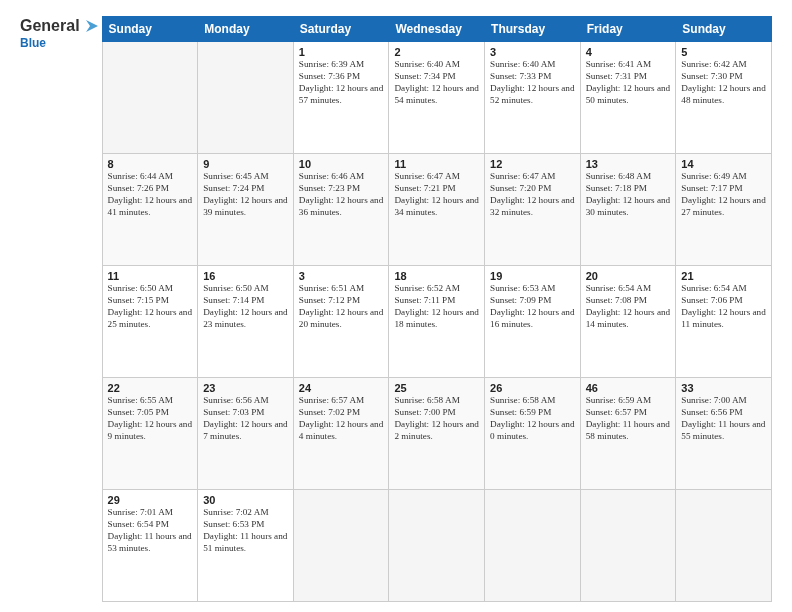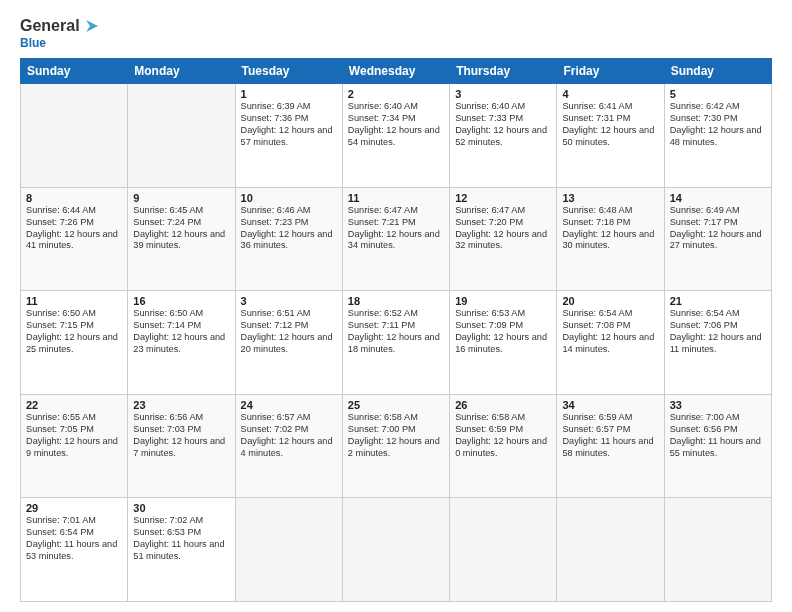--- a/index.html
+++ b/index.html
@@ -8,21 +8,21 @@
       height: 612px;
       font-family: Arial, sans-serif;
       background: #fff;
       overflow: hidden;
     }
     .page {
       width: 792px;
       height: 612px;
       padding: 16px 20px 10px 20px;
       display: flex;
-      flex-direction: column;
+      flex-direction: row;
     }
     .header {
       display: flex;
       align-items: flex-start;
       margin-bottom: 8px;
     }
     .logo {
       display: flex;
       align-items: center;
       margin-right: auto;
@@ -70,20 +70,21 @@
       font-size: 12px;
       font-weight: bold;
       display: block;
       margin-bottom: 2px;
       color: #222;
     }
     .day-info {
       font-size: 9.5px;
       color: #333;
       line-height: 1.35;
+      font-family: Liberation Serif, serif;
     }
     .week-row td {
       background: #fff;
     }
     .week-row:nth-child(even) td {
       background: #f9f9f9;
     }
   </style>
 </head>
 <body>
@@ -105,21 +106,21 @@
       <div class="month-title"></div>
       <div class="location"></div>
     </div>
   </div>
 
   <table class="calendar">
     <thead>
       <tr>
       <th>Sunday</th>
           <th>Monday</th>
-          <th>Tuesday</th>
+          <th>Saturday</th>
           <th>Wednesday</th>
           <th>Thursday</th>
           <th>Friday</th>
           <th>Sunday</th>
         </tr>
     </thead>
     <tbody id="calendar-body">
     <tr class="week-row">
           <td class="empty"></td>
           <td class="empty"></td>
@@ -315,21 +316,21 @@
           </td>
           <td>
             <span class="day-num">26</span>
         <div class="day-info">
           Sunrise: 6:58 AM<br>
           Sunset: 6:59 PM<br>
           Daylight: 12 hours and 0 minutes.
         </div>
           </td>
           <td>
-            <span class="day-num">34</span>
+            <span class="day-num">46</span>
         <div class="day-info">
           Sunrise: 6:59 AM<br>
           Sunset: 6:57 PM<br>
           Daylight: 11 hours and 58 minutes.
         </div>
           </td>
           <td>
             <span class="day-num">33</span>
         <div class="day-info">
           Sunrise: 7:00 AM<br>

